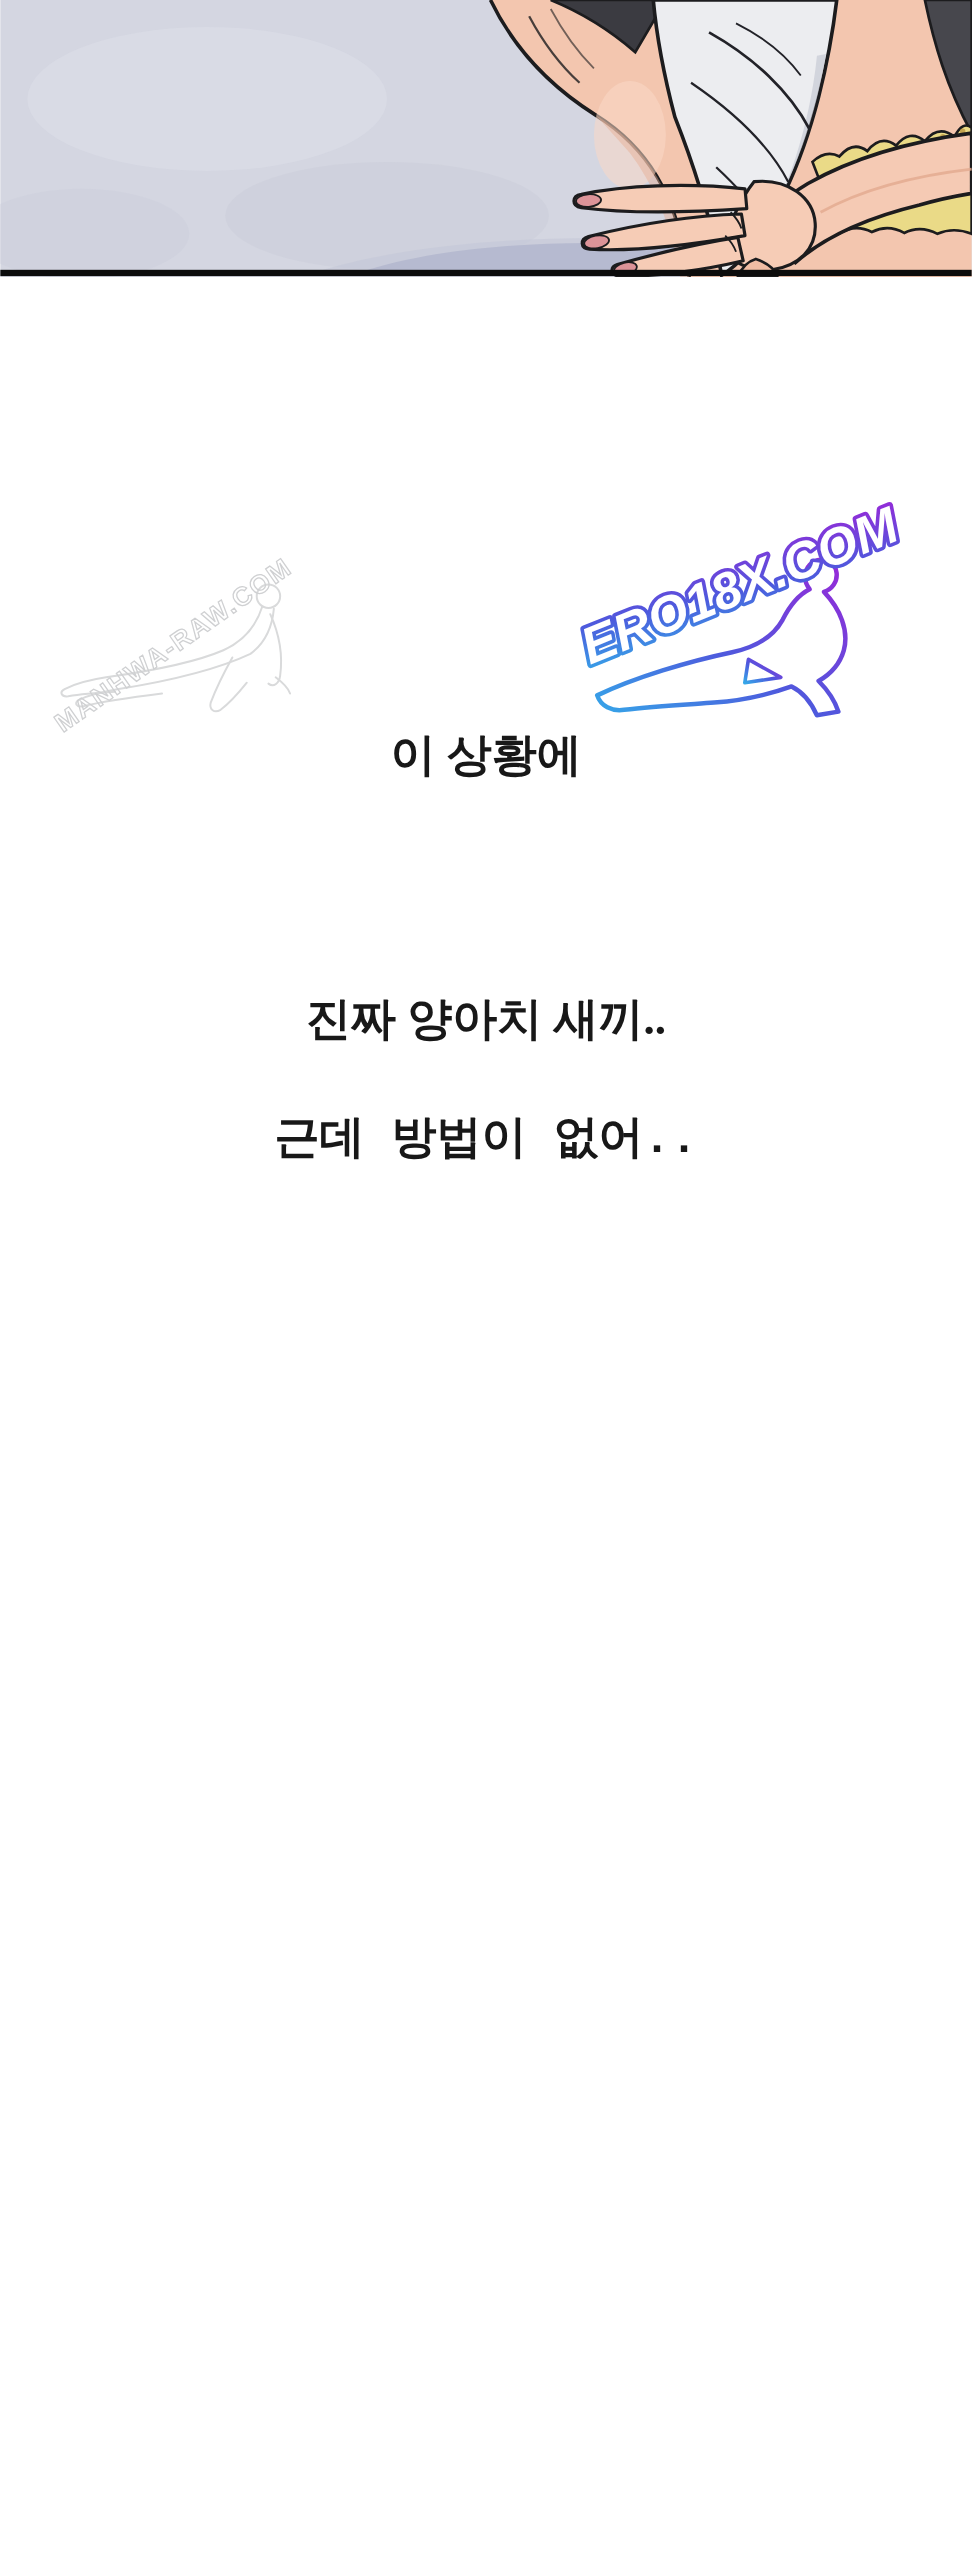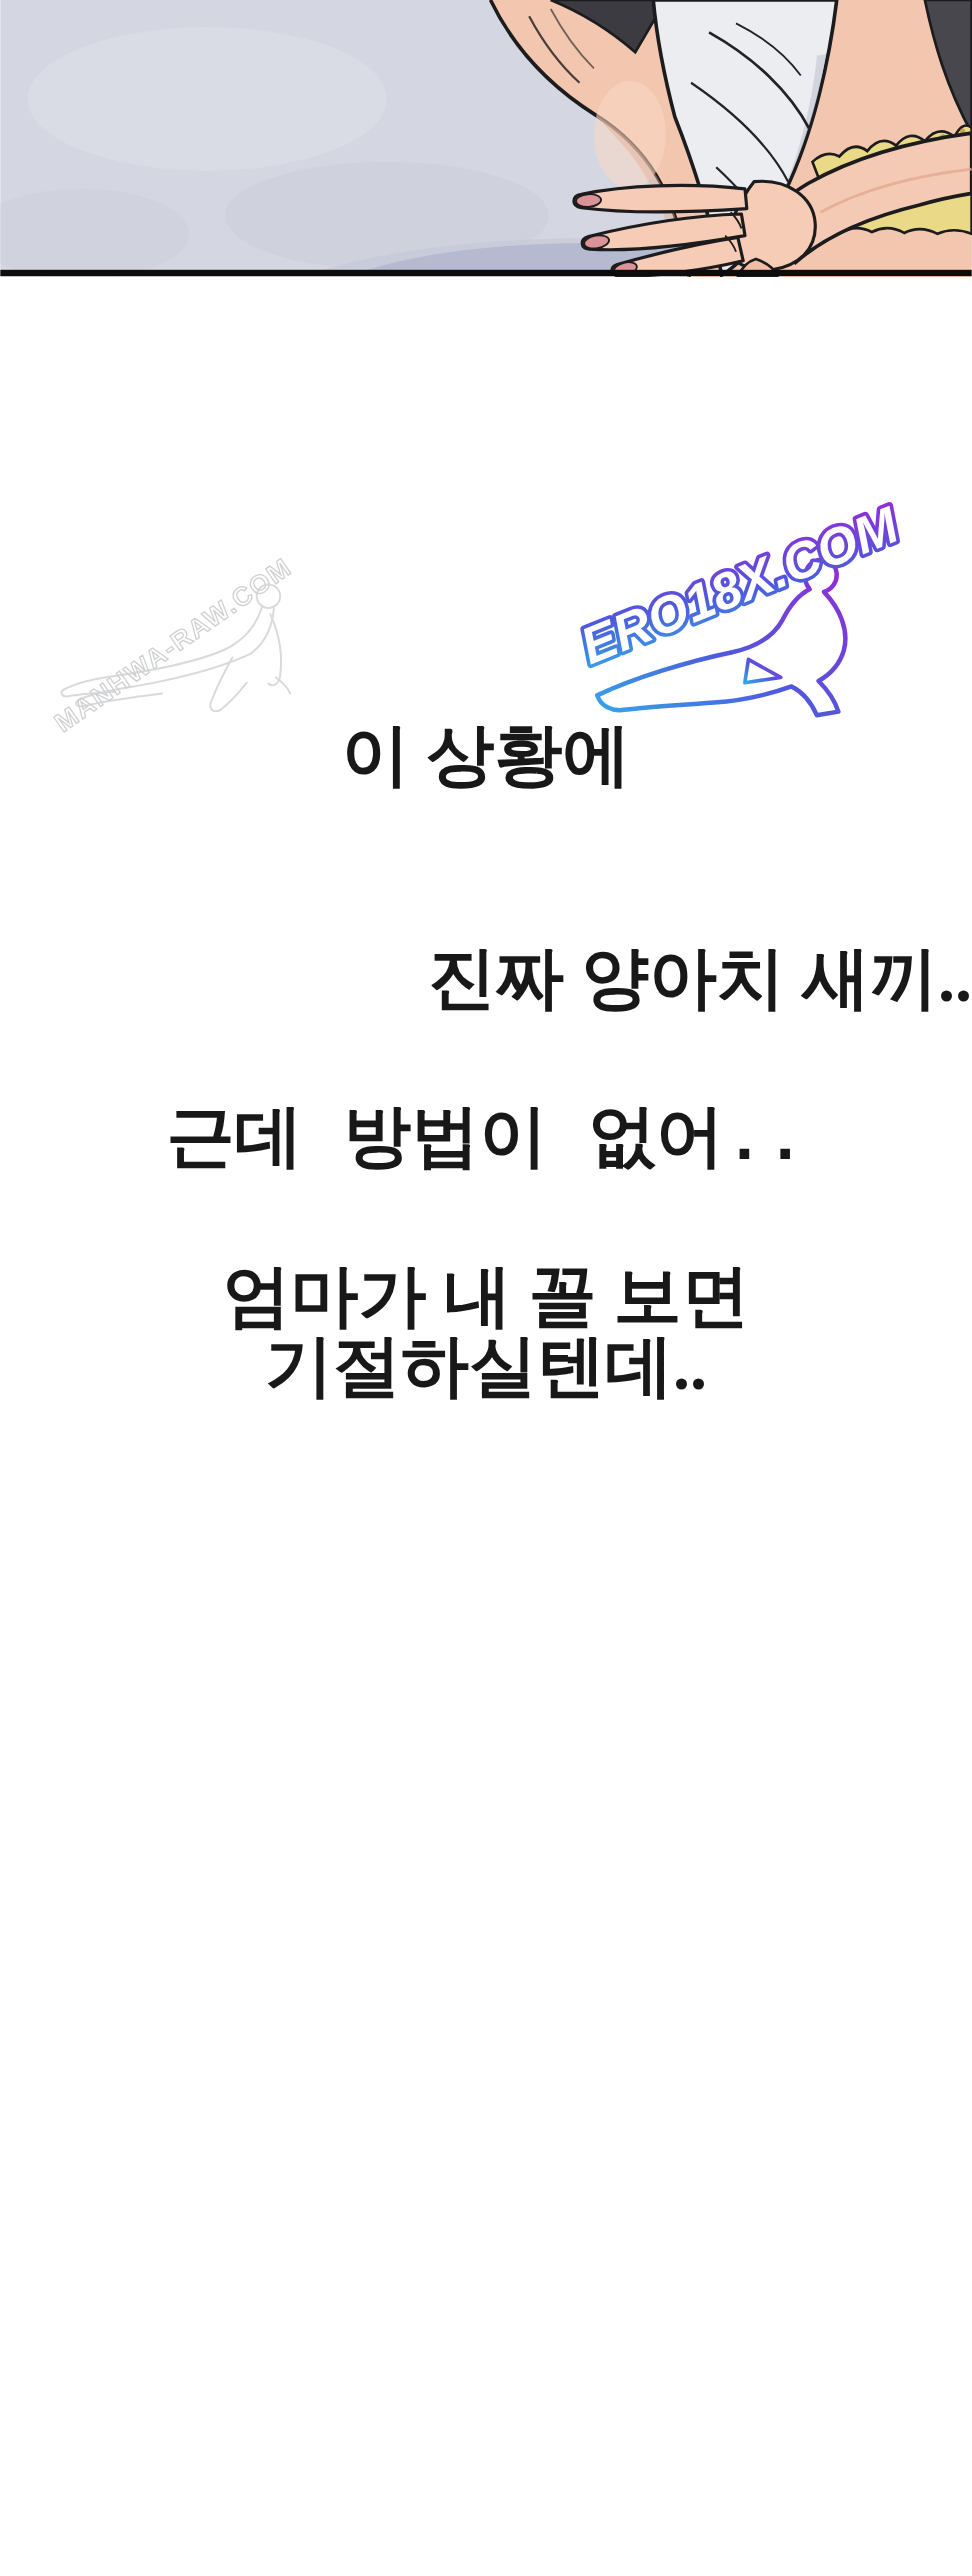--- a/index.html
+++ b/index.html
@@ -27,27 +27,27 @@
     width:306px; height:225px;
   }
   .wm-left svg,.wm-right svg{overflow:visible;display:block;}
   
   .monologue{
     position:absolute; left:0; width:972px;
     text-align:center;
     color:#181818;
     font-family:"Liberation Serif","DejaVu Serif",serif;
     font-weight:700;
-    font-size:68px;
+    font-size:45px;
     line-height:70px;
     letter-spacing:0px;
     white-space:nowrap;
   }
   .b1{top:720px;}
-  .b2{top:943px;text-align:right;}
+  .b2{top:984px;}
   .b3{top:1106px;font-family:Liberation Mono, monospace;}
   .b4{top:1261px;}
 </style>
 </head>
 <body>
 
 <div class="page">
 
   <div class="panel">
     <svg viewBox="0 0 1080 308" width="972" height="277">
@@ -151,19 +151,15 @@
   </div>
 
   <div class="monologue b2">
     <div>진짜 양아치 새끼..</div>
   </div>
 
   <div class="monologue b3">
     <div>근데 방법이 없어..</div>
   </div>
 
-  <div class="monologue b4">
-    <div>엄마가 내 꼴 보면</div>
-    <div>기절하실텐데..</div>
-  </div>
 
 </div>
 
 
 </body></html>

